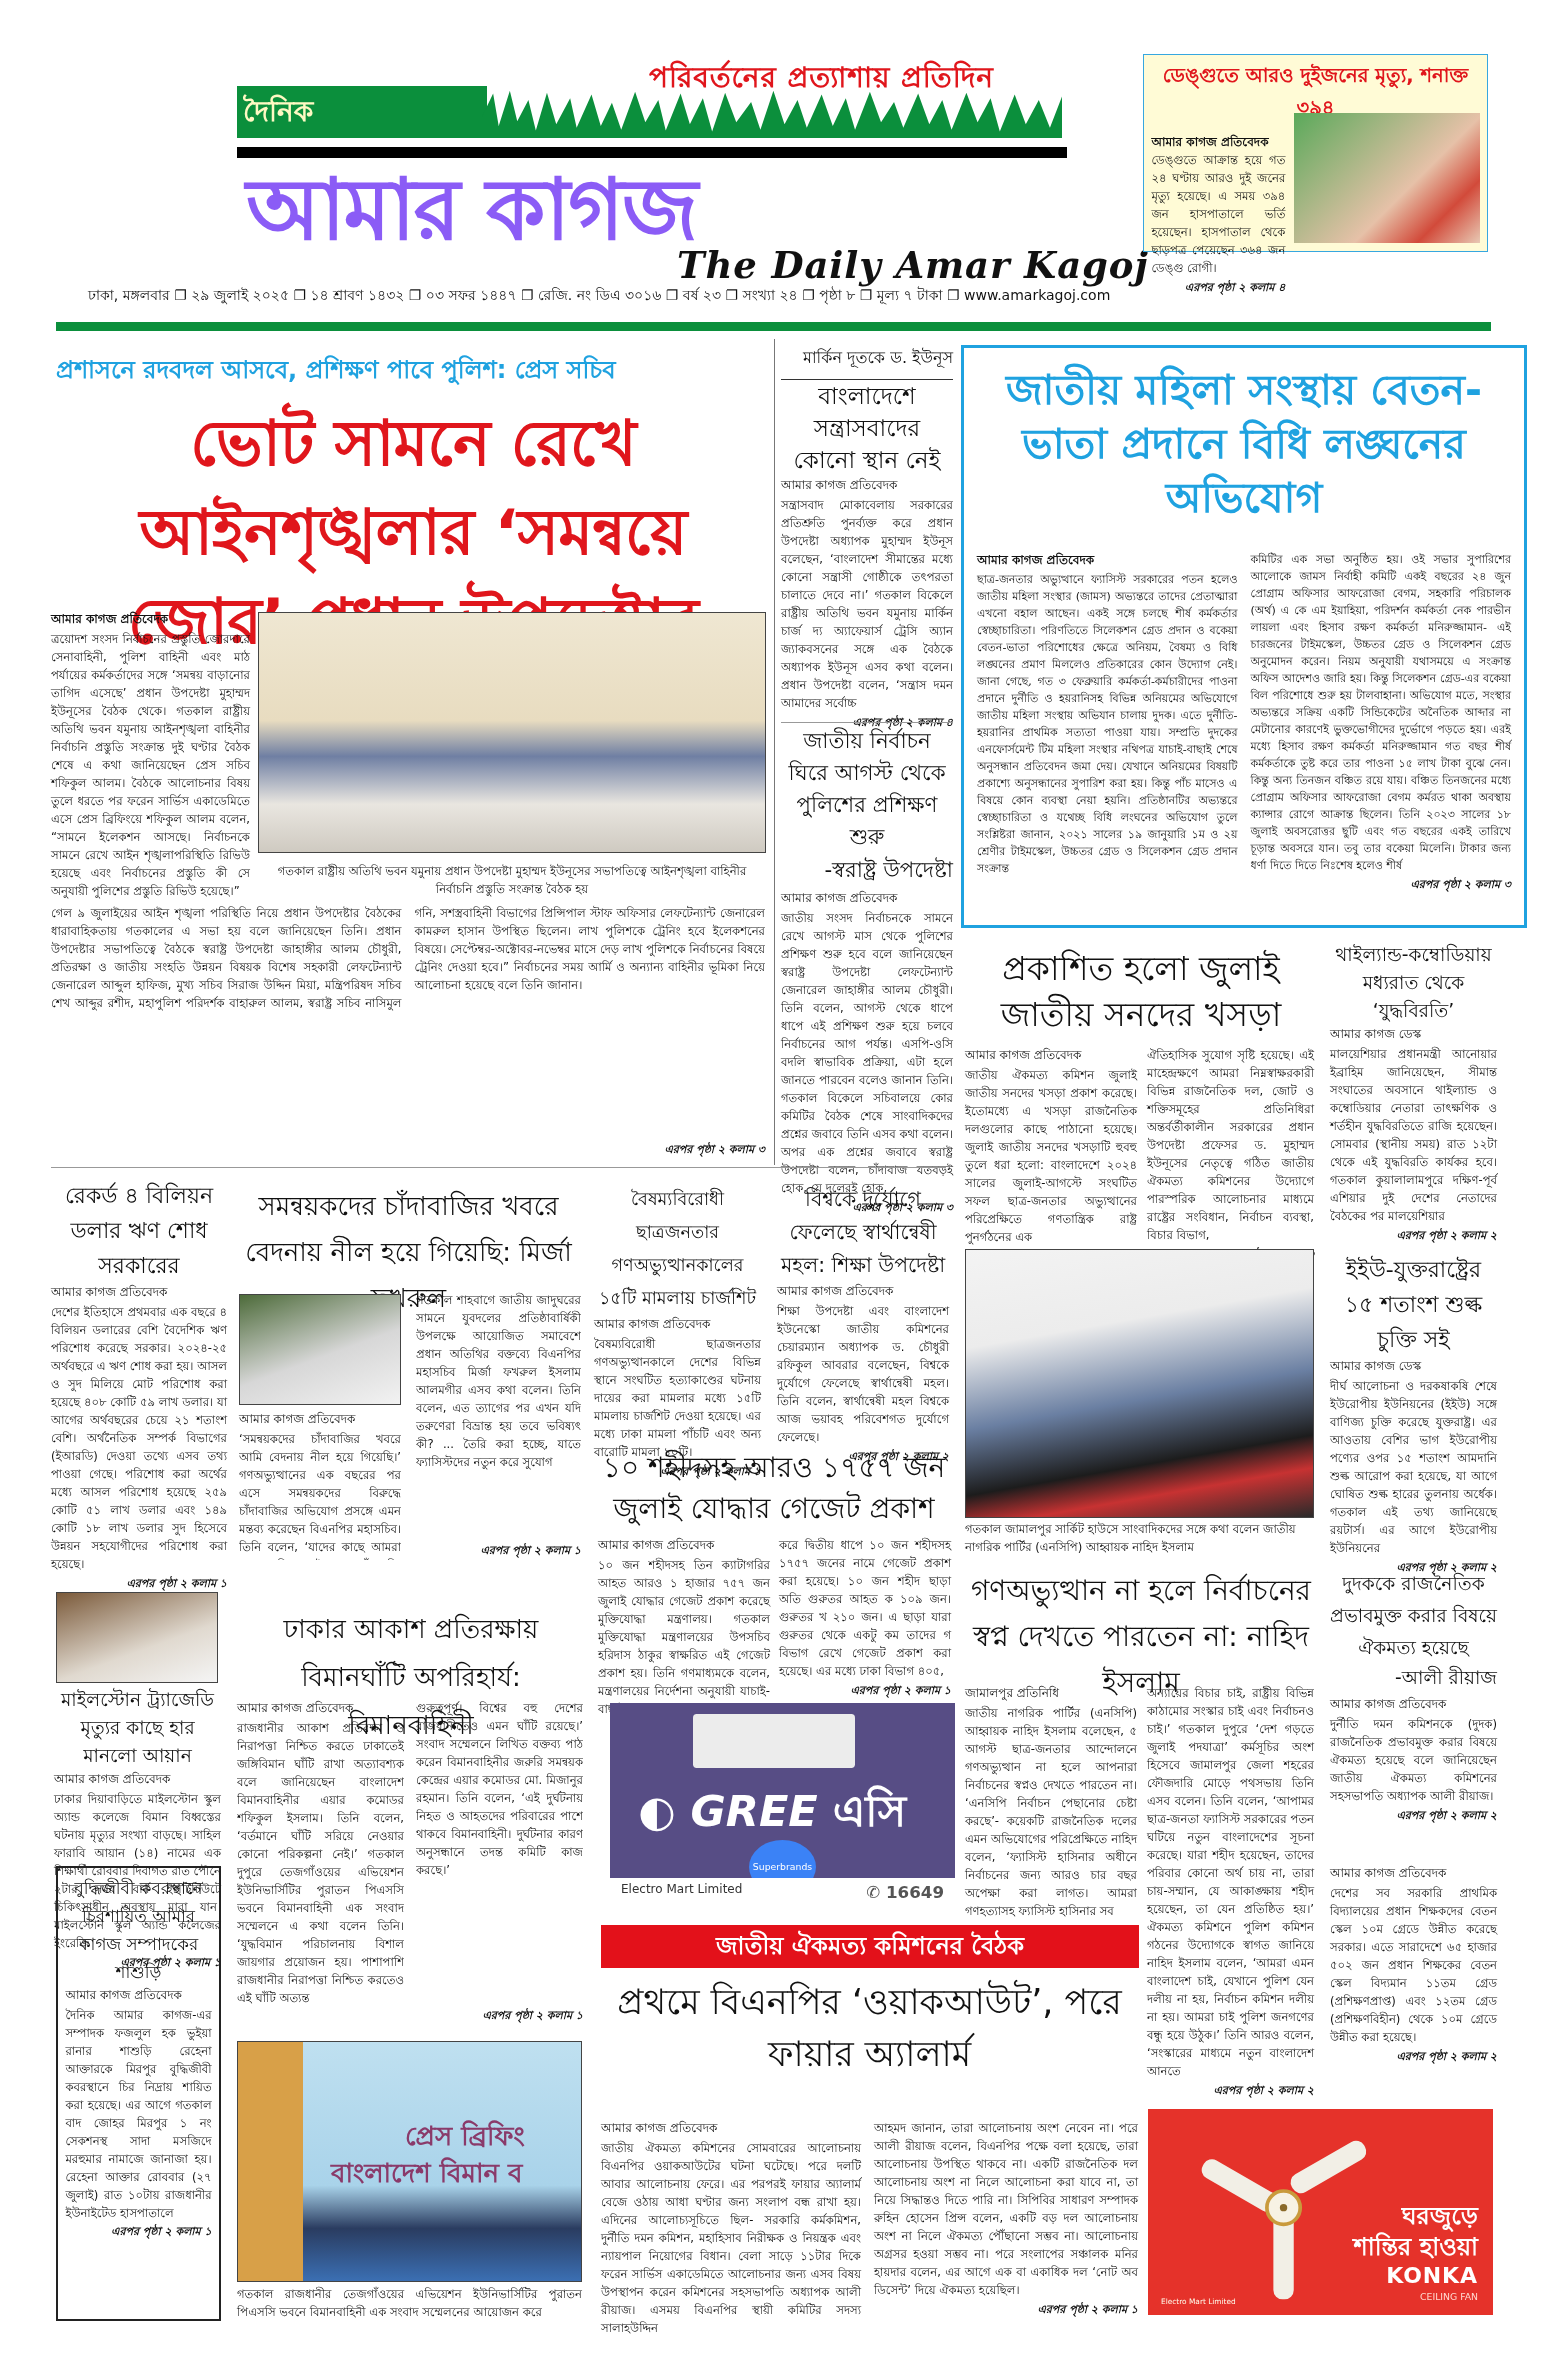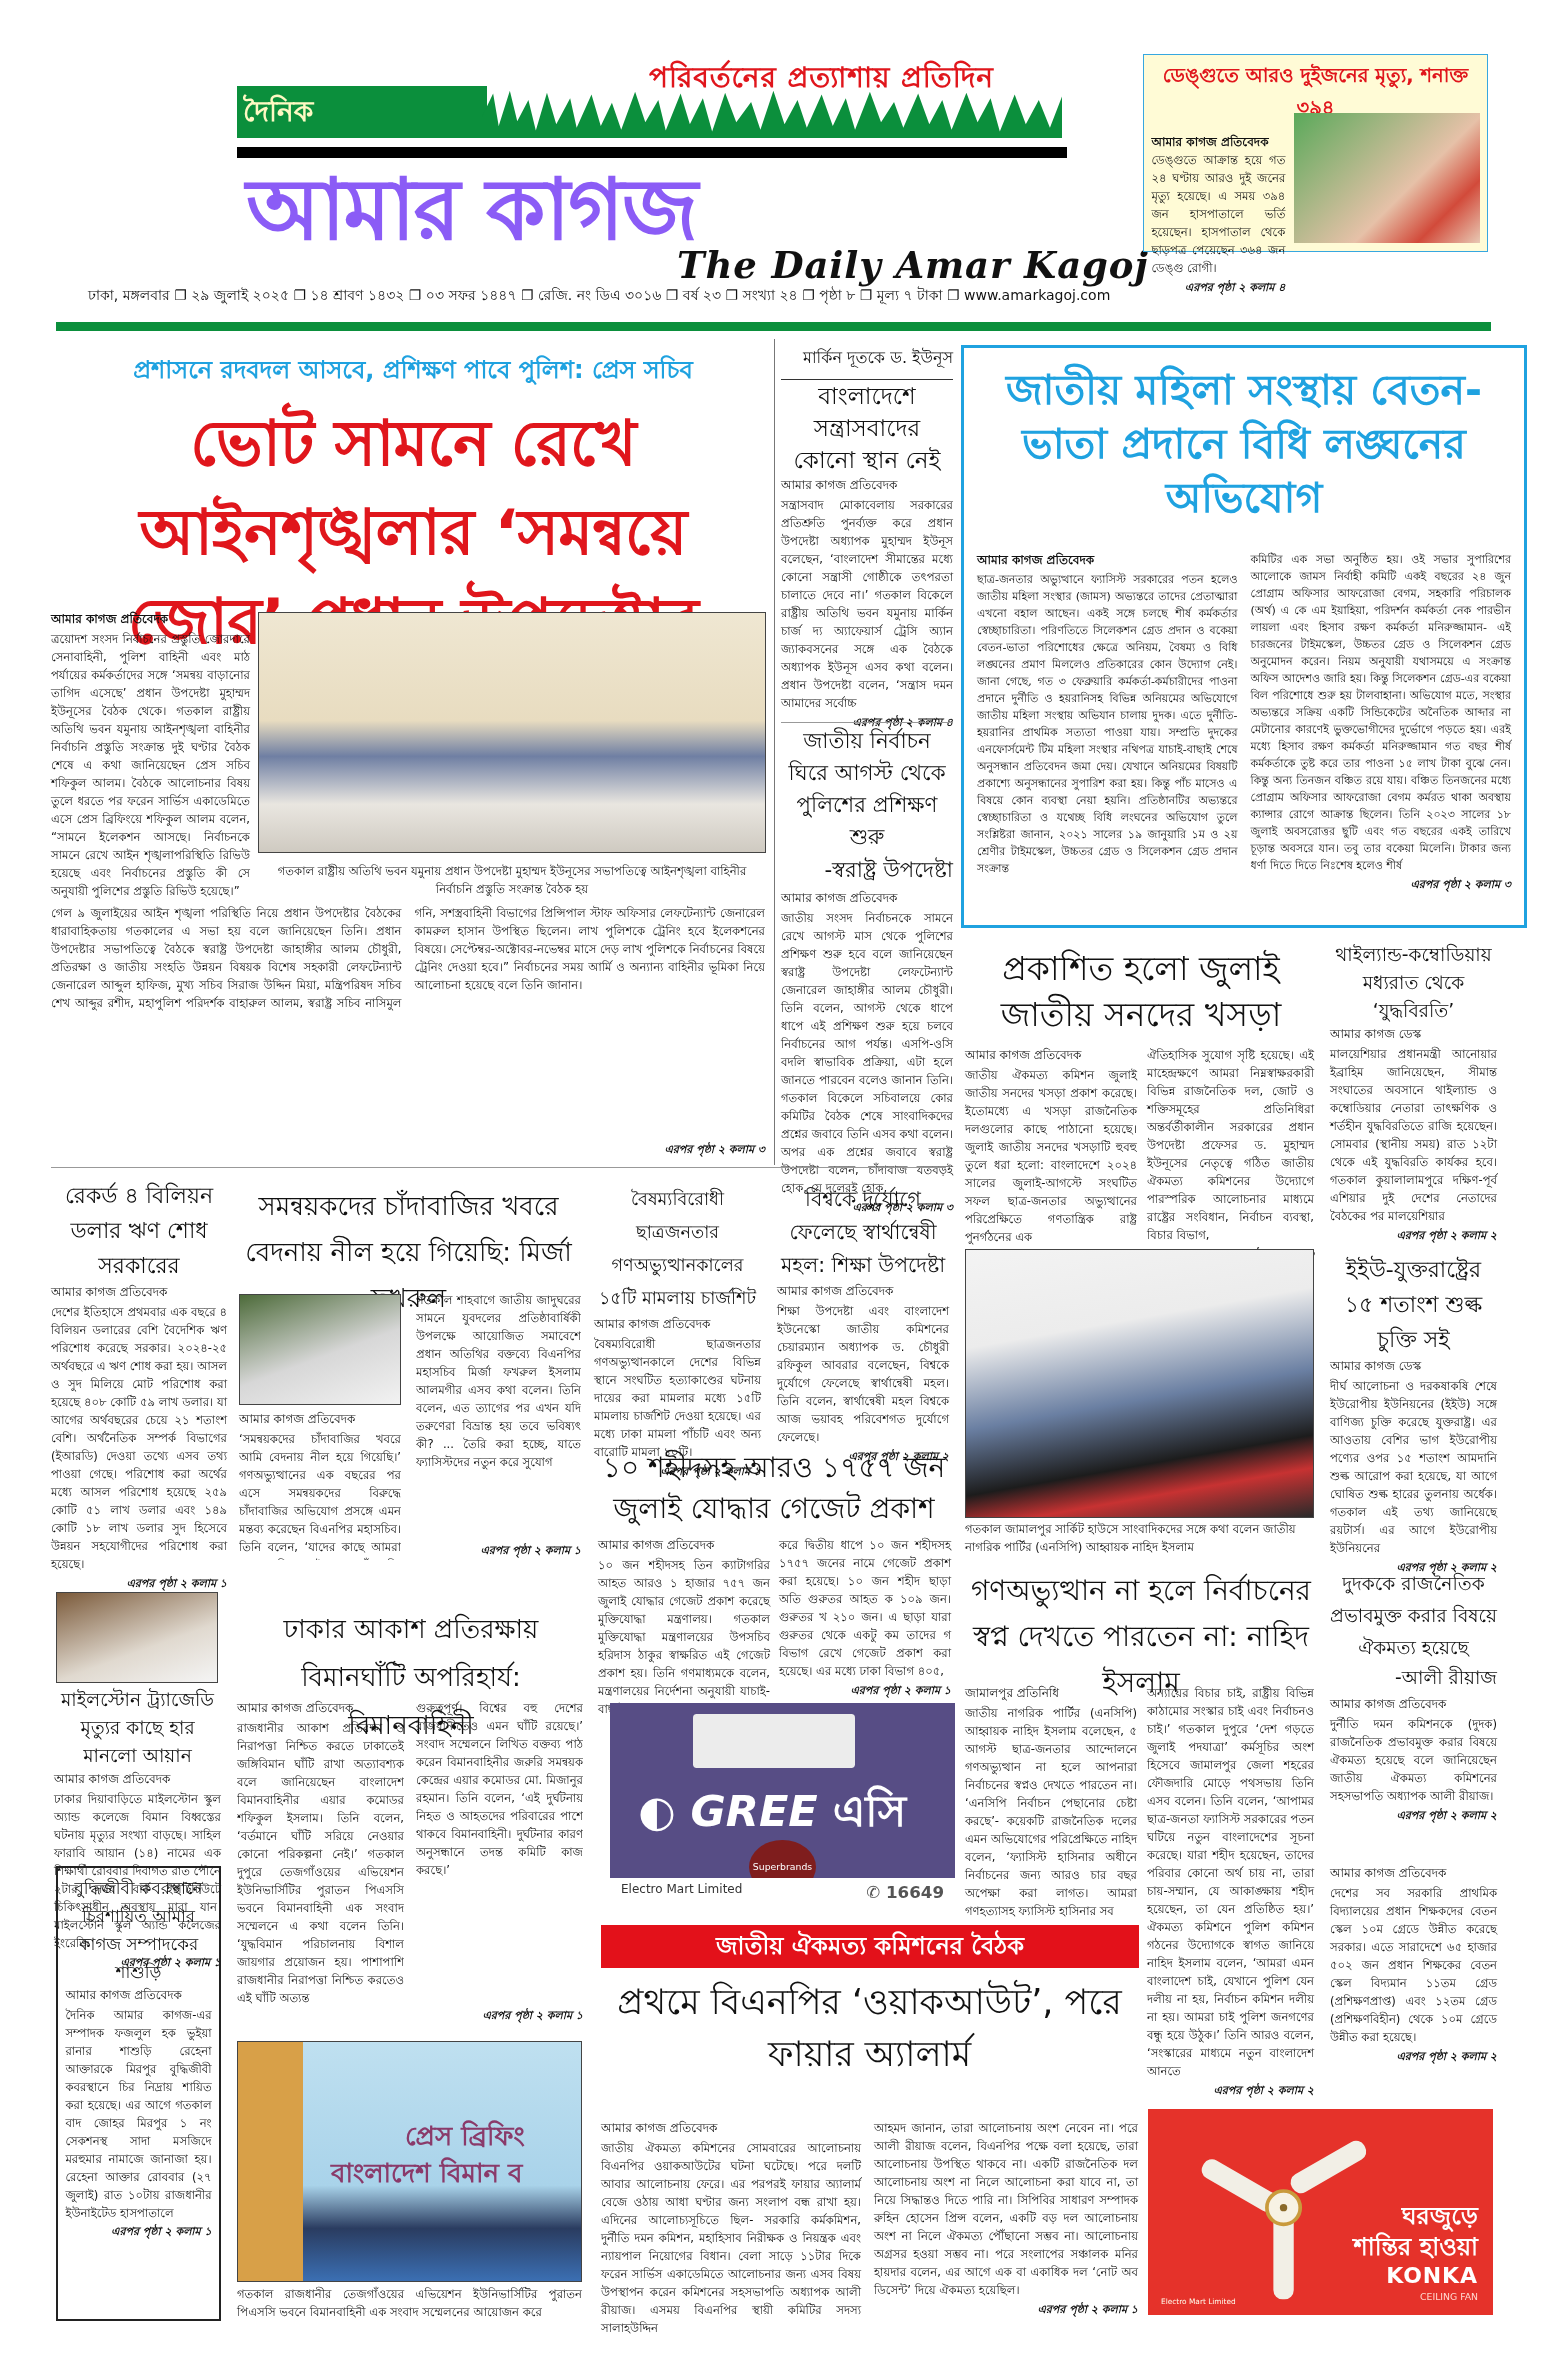--- a/index.html
+++ b/index.html
@@ -9,21 +9,21 @@
 .dainik-green{left:237px;top:86px;width:250px;height:52px;background:#0b8f3c;color:#fef9c3;font-size:28px;font-weight:bold;padding-left:6px;line-height:52px}
 .grass{left:482px;top:89px;width:580px;height:49px}
 .logo-main{left:237px;top:147px;width:830px;height:102px;font-size:85px;font-weight:bold;letter-spacing:-1.9px;line-height:102px;color:#8b5cf6;border-top:11px solid #000;padding-left:9.3px;font-family:"DejaVu Serif",serif}
 .logo-en{left:677px;top:243px;font-size:37px;font-weight:bold;font-family:"DejaVu Serif",serif;font-style:italic;letter-spacing:0.9px}
 .dengue-box{left:1143px;top:54px;width:345px;height:198px;border:1.9px solid #36a7e0;background:#fffbd6;padding:5.6px 7.4px}
 .dengue-title{color:#e0161c;font-size:19.5px;font-weight:bold;text-align:center;margin-bottom:9.3px}
 .dengue-text{width:134px;font-size:11px;line-height:17.6px;float:left}
 .dengue-img{position:absolute;right:7.4px;top:58px;width:186px;height:130px;background:linear-gradient(135deg,#5aa95a,#e6c1a8 60%,#d24a3a 80%,#e8c9b4);}
 .dateline{left:88px;top:284px;width:1373px;font-size:14px;color:#111;white-space:nowrap}
 .green-rule{left:56px;top:322px;width:1435px;height:9.3px;background:#0b8f3c}
-.kicker-blue{left:56px;top:351px;width:714px;font-size:24px;color:#1fa2e0;font-weight:bold;text-align:center}
+.kicker-blue{left:56px;top:351px;width:714px;font-size:24px;color:#1fa2e0;font-weight:bold;text-align:left}
 .lead-head{left:51px;top:399px;width:724px;font-size:63px;line-height:89px;color:#e0161c;font-weight:bold;text-align:center;letter-spacing:-0.9px}
 .col-text{font-size:11.6px;line-height:18px;text-align:justify}
 .byline{font-weight:bold;font-size:12px}
 .cont{font-style:italic;font-weight:bold;font-size:11px;text-align:right;margin-top:1.9px}
 .photo{background:#c8c8c8;border:0.9px solid #444}
 .caption{font-size:11.6px;line-height:17.6px;text-align:center}
 .sub-head{font-size:24px;line-height:35px;text-align:center;font-weight:bold}
 .small-head{font-size:22px;line-height:33px;text-align:center}
 .mid-head{font-size:30px;line-height:43px;text-align:center;font-weight:bold}
 .vrule{background:#777;width:0.9px}
@@ -175,21 +175,21 @@
   <div class="col-text">১০ জন শহীদসহ তিন ক্যাটাগরির আহত আরও ১ হাজার ৭৫৭ জন জুলাই যোদ্ধার গেজেট প্রকাশ করেছে মুক্তিযোদ্ধা মন্ত্রণালয়। গতকাল মুক্তিযোদ্ধা মন্ত্রণালয়ের উপসচিব হরিদাস ঠাকুর স্বাক্ষরিত এই গেজেট প্রকাশ হয়। তিনি গণমাধ্যমকে বলেন, মন্ত্রণালয়ের নির্দেশনা অনুযায়ী যাচাই-বাছাই</div>
 </div>
 <div class="abs" style="left:779px;top:1536px;width:172px">
   <div class="col-text">করে দ্বিতীয় ধাপে ১০ জন শহীদসহ ১৭৫৭ জনের নামে গেজেট প্রকাশ করা হয়েছে। ১০ জন শহীদ ছাড়া অতি গুরুতর আহত ক ১০৯ জন। গুরুতর খ ২১০ জন। এ ছাড়া যারা গুরুতর থেকে একটু কম তাদের গ বিভাগ রেখে গেজেট প্রকাশ করা হয়েছে। এর মধ্যে ঢাকা বিভাগ ৪০৫,</div>
   <div class="cont">এরপর পৃষ্ঠা ২ কলাম ১</div>
 </div>
 
 <div class="abs ad-gree">
   <div style="position:absolute;left:83px;top:11px;width:162px;height:54px;background:#ececec;border-radius:3.7px"></div>
   <div style="position:absolute;left:28px;top:76px;font-size:43px;font-weight:bold;font-style:italic;font-family:'DejaVu Sans',sans-serif"><span>◐ </span><span>GREE</span> <span style="font-style:normal">এসি</span></div>
-  <div style="position:absolute;left:139px;top:137px;width:67px;height:54px;border-radius:50%;background:#7f1d1d;color:#fff;font-size:9.3px;text-align:center;line-height:54px">Superbrands</div>
+  <div style="position:absolute;left:139px;top:137px;width:67px;height:54px;border-radius:50%;background:#3b82f6;color:#fff;font-size:9.3px;text-align:center;line-height:54px">Superbrands</div>
   <div style="position:absolute;left:0;bottom:0;width:100%;height:22px;background:#fff;color:#333;font-size:12px;padding:3.7px 11px;display:flex;justify-content:space-between">
     <span>Electro Mart Limited</span>
     <span style="font-size:16.7px;font-weight:bold;color:#555"><span>✆ </span><span>16649</span></span>
   </div>
 </div>
 
 <div class="abs mid-head" style="left:965px;top:1568px;width:352px;font-size:28px;line-height:46px;font-weight:normal">গণঅভ্যুত্থান না হলে নির্বাচনের স্বপ্ন দেখতে পারতেন না: নাহিদ ইসলাম</div>
 <div class="abs" style="left:965px;top:1684px;width:172px">
   <div style="font-size:12px">জামালপুর প্রতিনিধি</div>
   <div class="col-text">জাতীয় নাগরিক পার্টির (এনসিপি) আহ্বায়ক নাহিদ ইসলাম বলেছেন, ৫ আগস্ট ছাত্র-জনতার আন্দোলনে গণঅভ্যুত্থান না হলে আপনারা নির্বাচনের স্বপ্নও দেখতে পারতেন না। ‘এনসিপি নির্বাচন পেছানোর চেষ্টা করছে’- কয়েকটি রাজনৈতিক দলের এমন অভিযোগের পরিপ্রেক্ষিতে নাহিদ বলেন, ‘ফ্যাসিস্ট হাসিনার অধীনে নির্বাচনের জন্য আরও চার বছর অপেক্ষা করা লাগত। আমরা গণহত্যাসহ ফ্যাসিস্ট হাসিনার সব</div>

